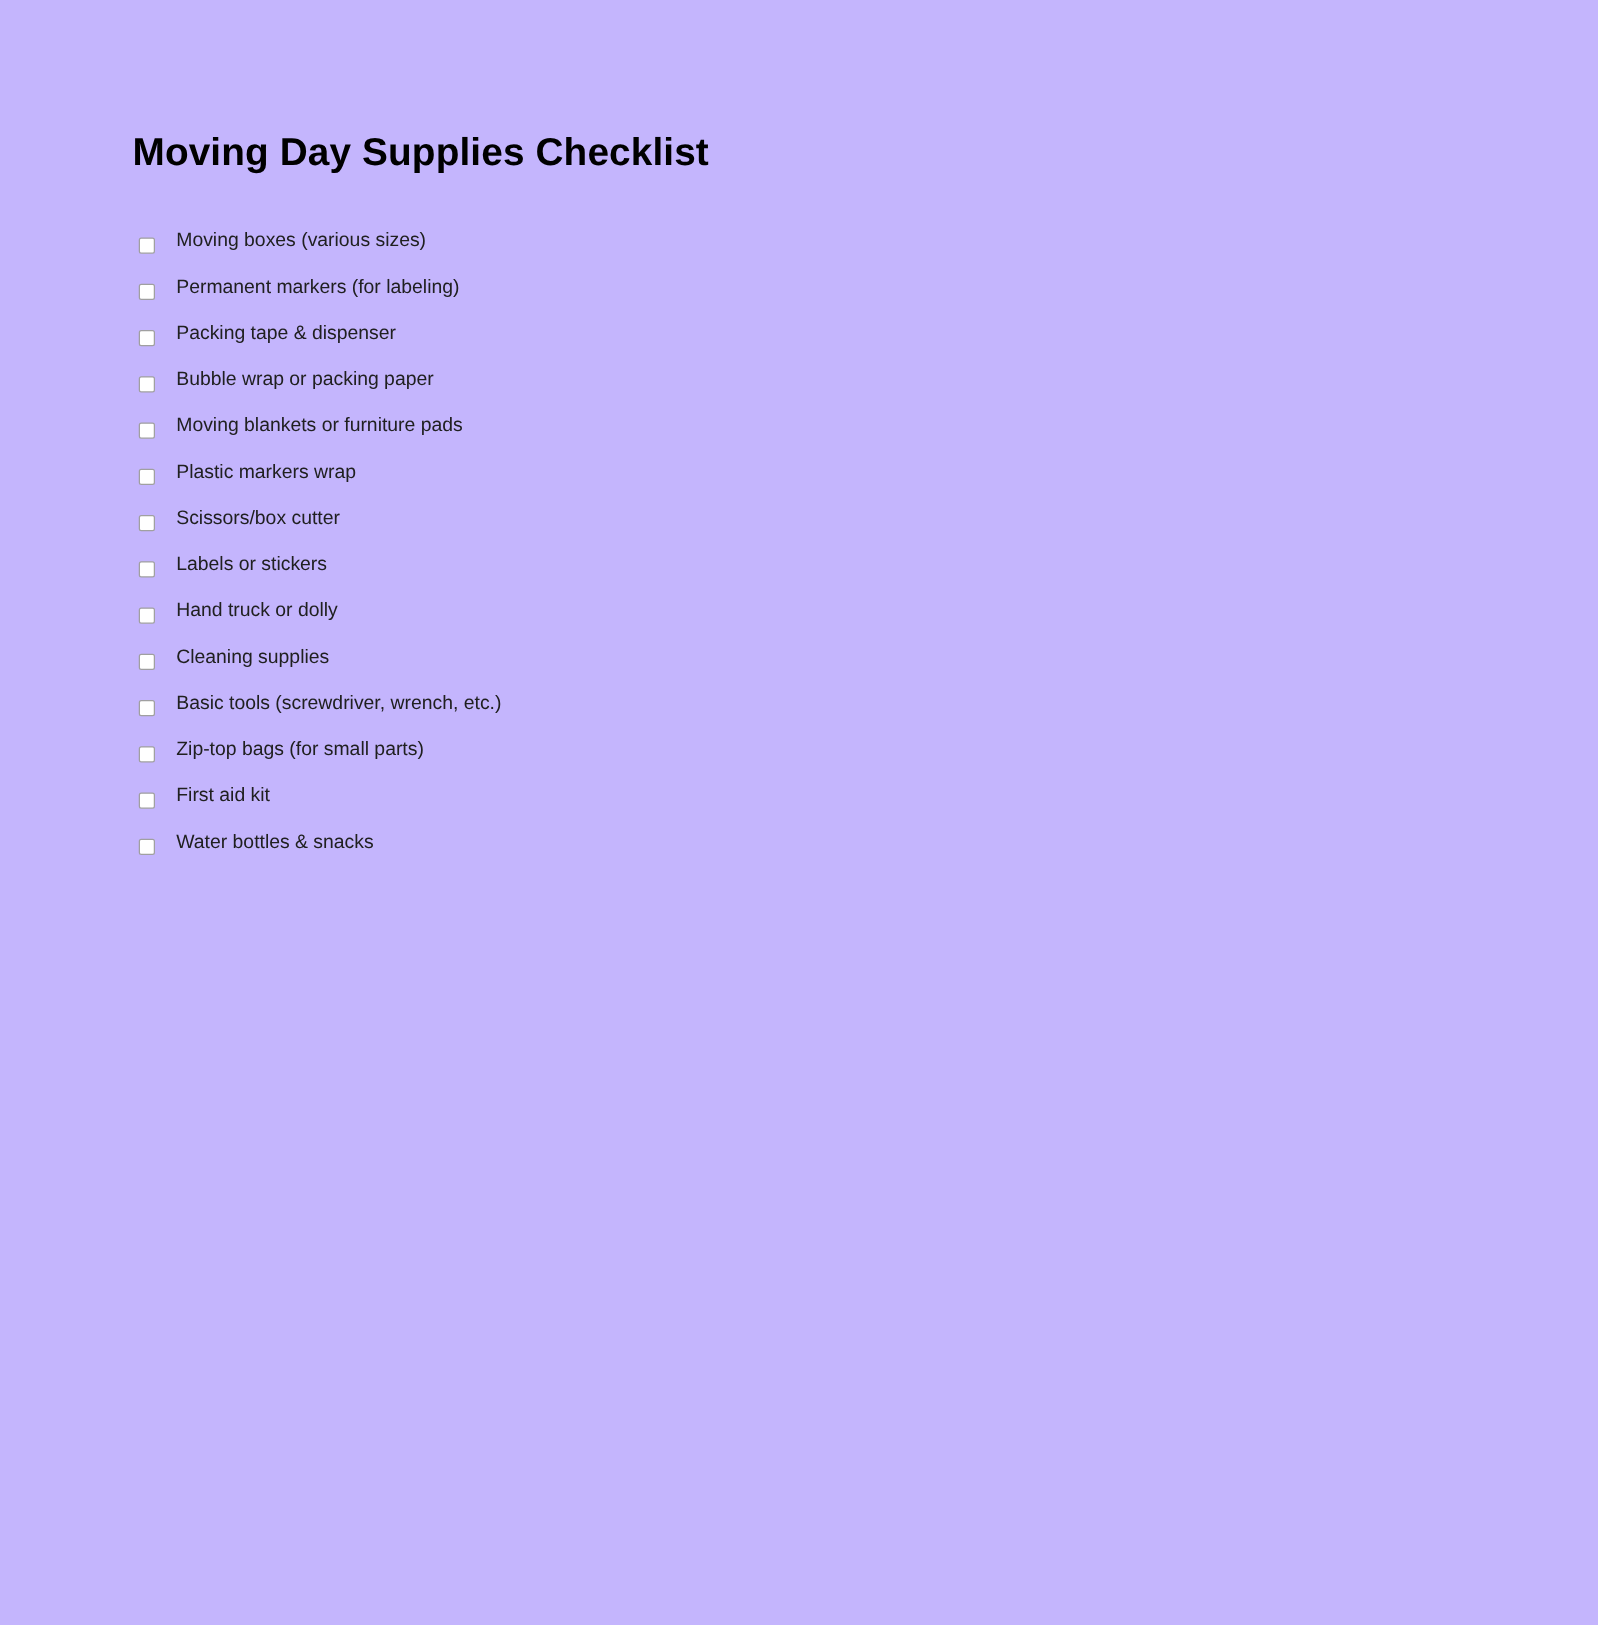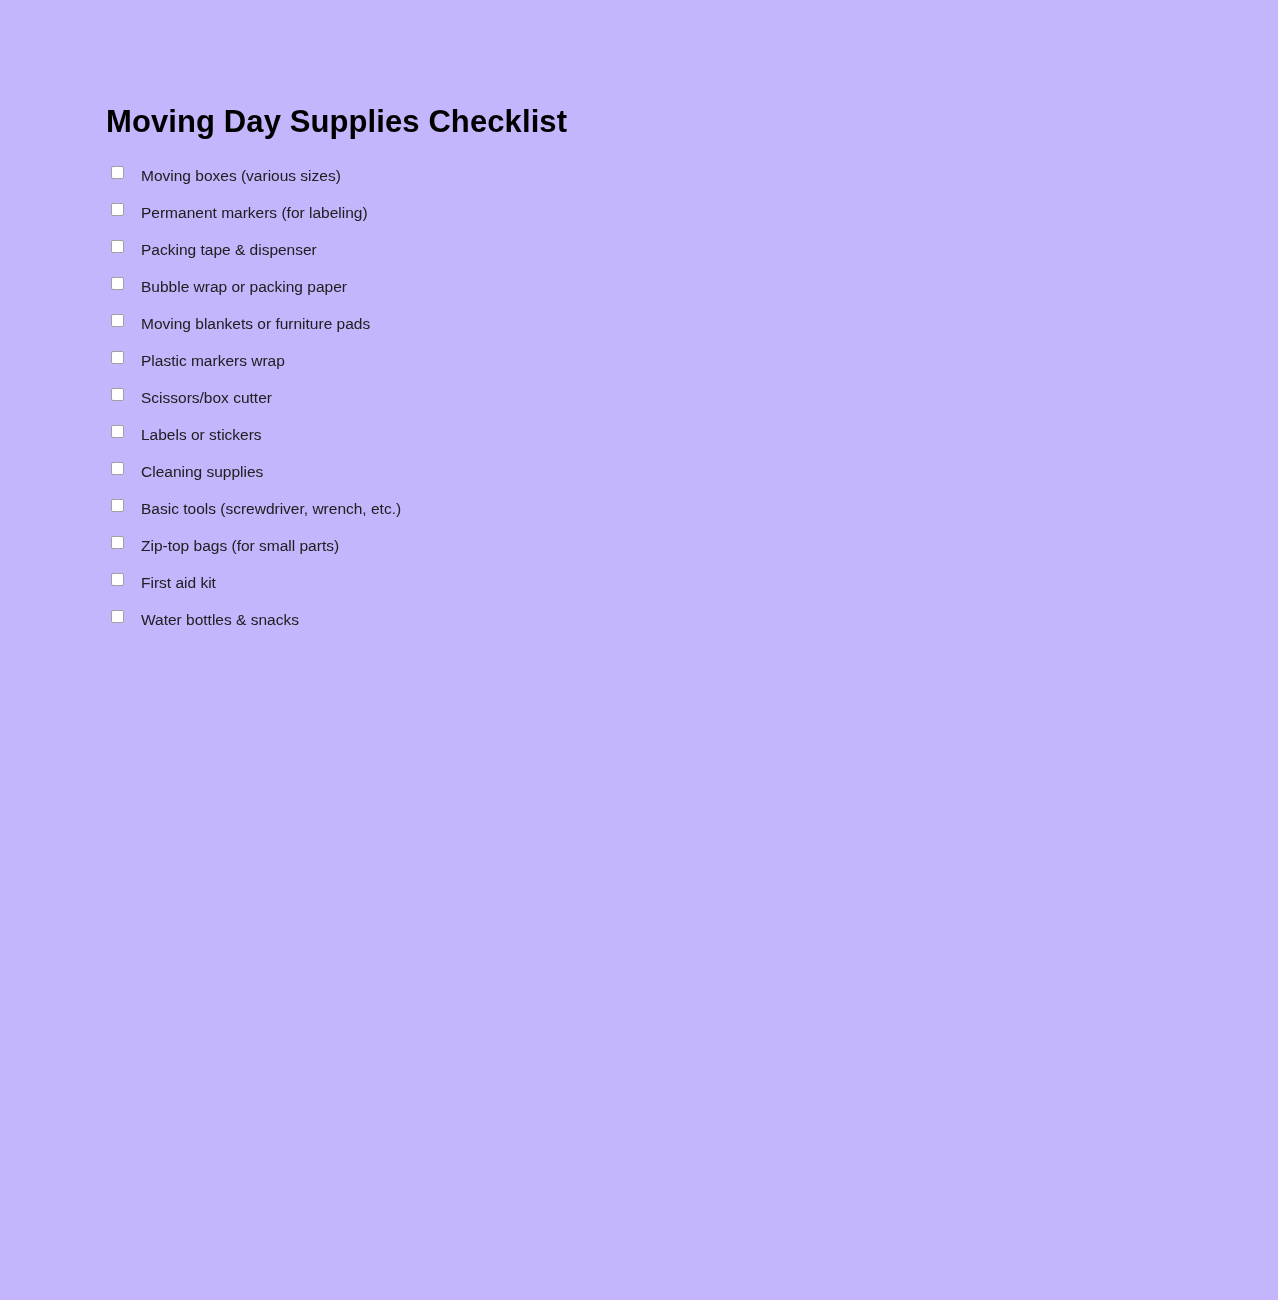--- a/index.html
+++ b/index.html
@@ -39,21 +39,21 @@
 
   .checklist {
     list-style: none;
     margin: 0;
     padding: 0;
     margin-top: 26px;
   }
 
   .checklist-item {
     display: flex;
-    align-items: flex-start;
+    align-items: flex-end;
     height: 37px;
     margin: 0;
     padding: 0;
   }
 
   .item-checkbox {
     -webkit-appearance: none;
     appearance: none;
     box-sizing: border-box;
     flex: 0 0 auto;
@@ -116,20 +116,24 @@
       <li class="checklist-item">
         <input type="checkbox" class="item-checkbox" style="">
         <span class="item-label">Scissors/box cutter</span>
       </li>
       <li class="checklist-item">
         <input type="checkbox" class="item-checkbox" style="">
         <span class="item-label">Labels or stickers</span>
       </li>
       <li class="checklist-item">
         <input type="checkbox" class="item-checkbox" style="">
+        <span class="item-label">Hand truck or dolly</span>
+      </li>
+      <li class="checklist-item">
+        <input type="checkbox" class="item-checkbox" style="">
         <span class="item-label">Cleaning supplies</span>
       </li>
       <li class="checklist-item">
         <input type="checkbox" class="item-checkbox" style="">
         <span class="item-label">Basic tools (screwdriver, wrench, etc.)</span>
       </li>
       <li class="checklist-item">
         <input type="checkbox" class="item-checkbox" style="">
         <span class="item-label">Zip-top bags (for small parts)</span>
       </li>

